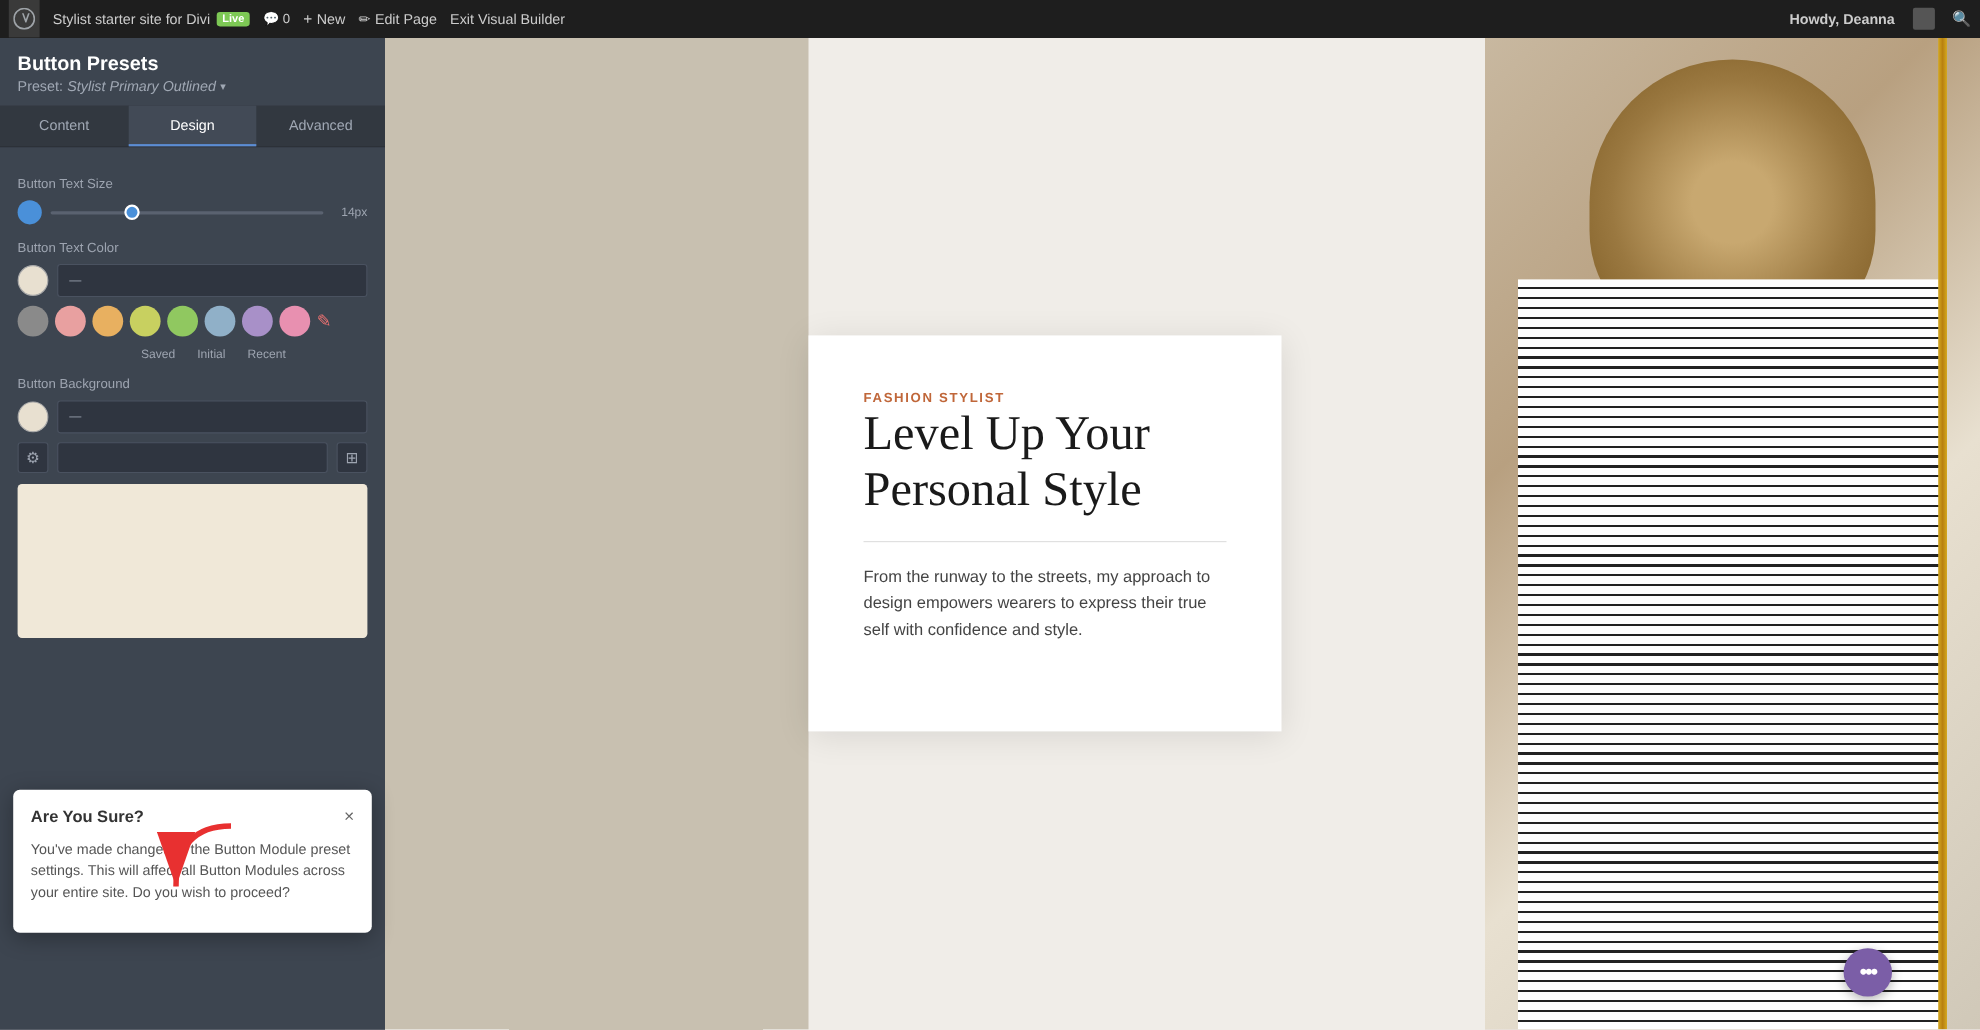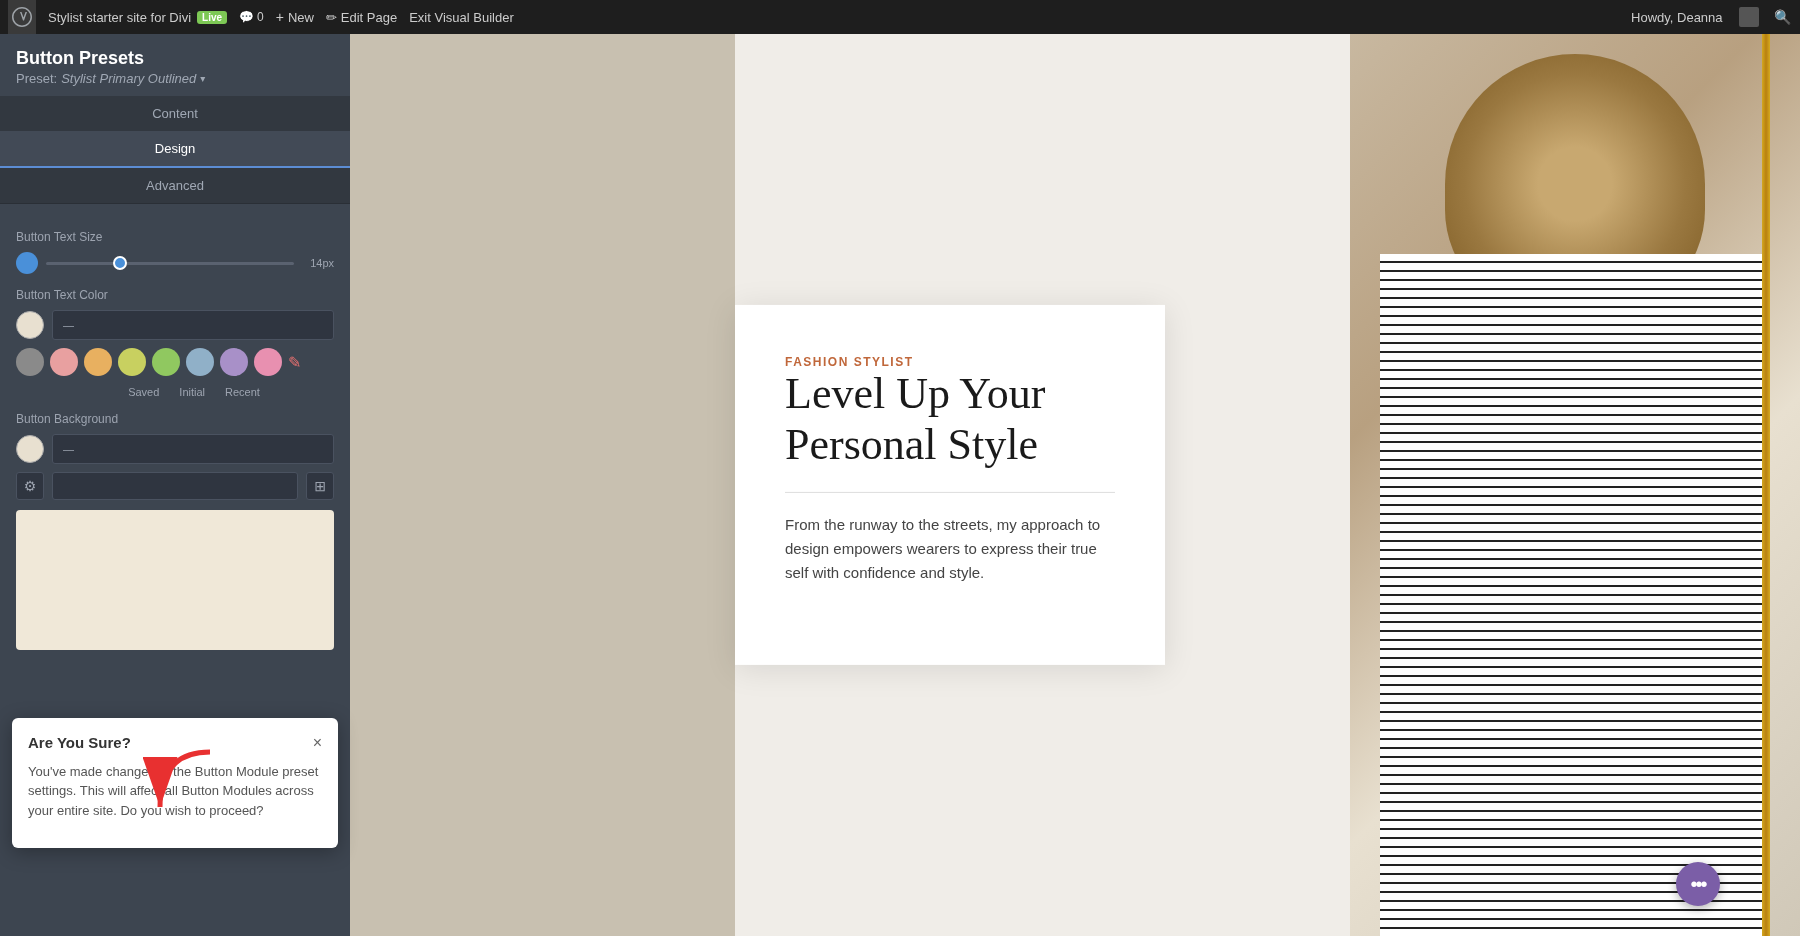--- a/index.html
+++ b/index.html
@@ -13,39 +13,39 @@
     }
     .admin-bar-wp { width: 28px; height: 34px; display: flex; align-items: center; justify-content: center; background: #3a3a3a; }
     .admin-bar-wp svg { fill: #9ea3a8; width: 20px; height: 20px; }
     .admin-bar-site { display: flex; align-items: center; gap: 6px; color: #ccc; font-size: 13px; }
     .live-badge { background: #7dc855; color: #fff; font-size: 10px; padding: 1px 5px; border-radius: 3px; font-weight: 600; }
     .comment-bubble { display: flex; align-items: center; gap: 3px; color: #ccc; font-size: 12px; }
     .new-btn { display: flex; align-items: center; gap: 4px; color: #ccc; font-size: 13px; }
     .new-btn .plus { font-size: 14px; }
     .edit-page-btn { display: flex; align-items: center; gap: 4px; color: #ccc; font-size: 13px; }
     .exit-vb-btn { color: #ccc; font-size: 13px; }
-    .admin-bar-right { margin-left: auto; display: flex; align-items: center; gap: 16px; color: #ccc; font-size: 13px; }
+    .admin-bar-right { margin-left: auto; display: flex; align-items: center; gap: 16px; color: #ccc; font-size: 13px; font-weight: bold; }
     .search-icon-admin { font-size: 14px; }
 
     
     .sidebar {
       position: fixed; top: 34px; left: 0; width: 350px; height: calc(936px - 34px);
       background: #3d4550; display: flex; flex-direction: column; z-index: 900;
     }
     .sidebar-header {
       padding: 14px 16px 10px; background: #3d4550;
     }
     .sidebar-title { color: #fff; font-size: 18px; font-weight: 600; }
     .sidebar-subtitle { color: #a0a8b4; font-size: 13px; display: flex; align-items: center; gap: 4px; margin-top: 2px; }
     .sidebar-subtitle .preset-name { color: #a0a8b4; font-style: italic; }
     .sidebar-subtitle .chevron { font-size: 10px; }
 
     
     .tabs {
-      display: flex; background: #323840; border-bottom: 1px solid #2a2f36; flex-direction: column;
+      display: flex; background: #323840; border-bottom: 1px solid #2a2f36;
     }
     .tab {
       flex: 1; padding: 10px 0; text-align: center; color: #a0a8b4; font-size: 13px;
       cursor: pointer; font-weight: 500;
     }
     .tab.active { background: #424a56; color: #fff; border-bottom: 2px solid #5c8dd4; }
 
     
     .sidebar-content {
       flex: 1; overflow-y: auto; padding: 12px 16px; background: #3d4550;

